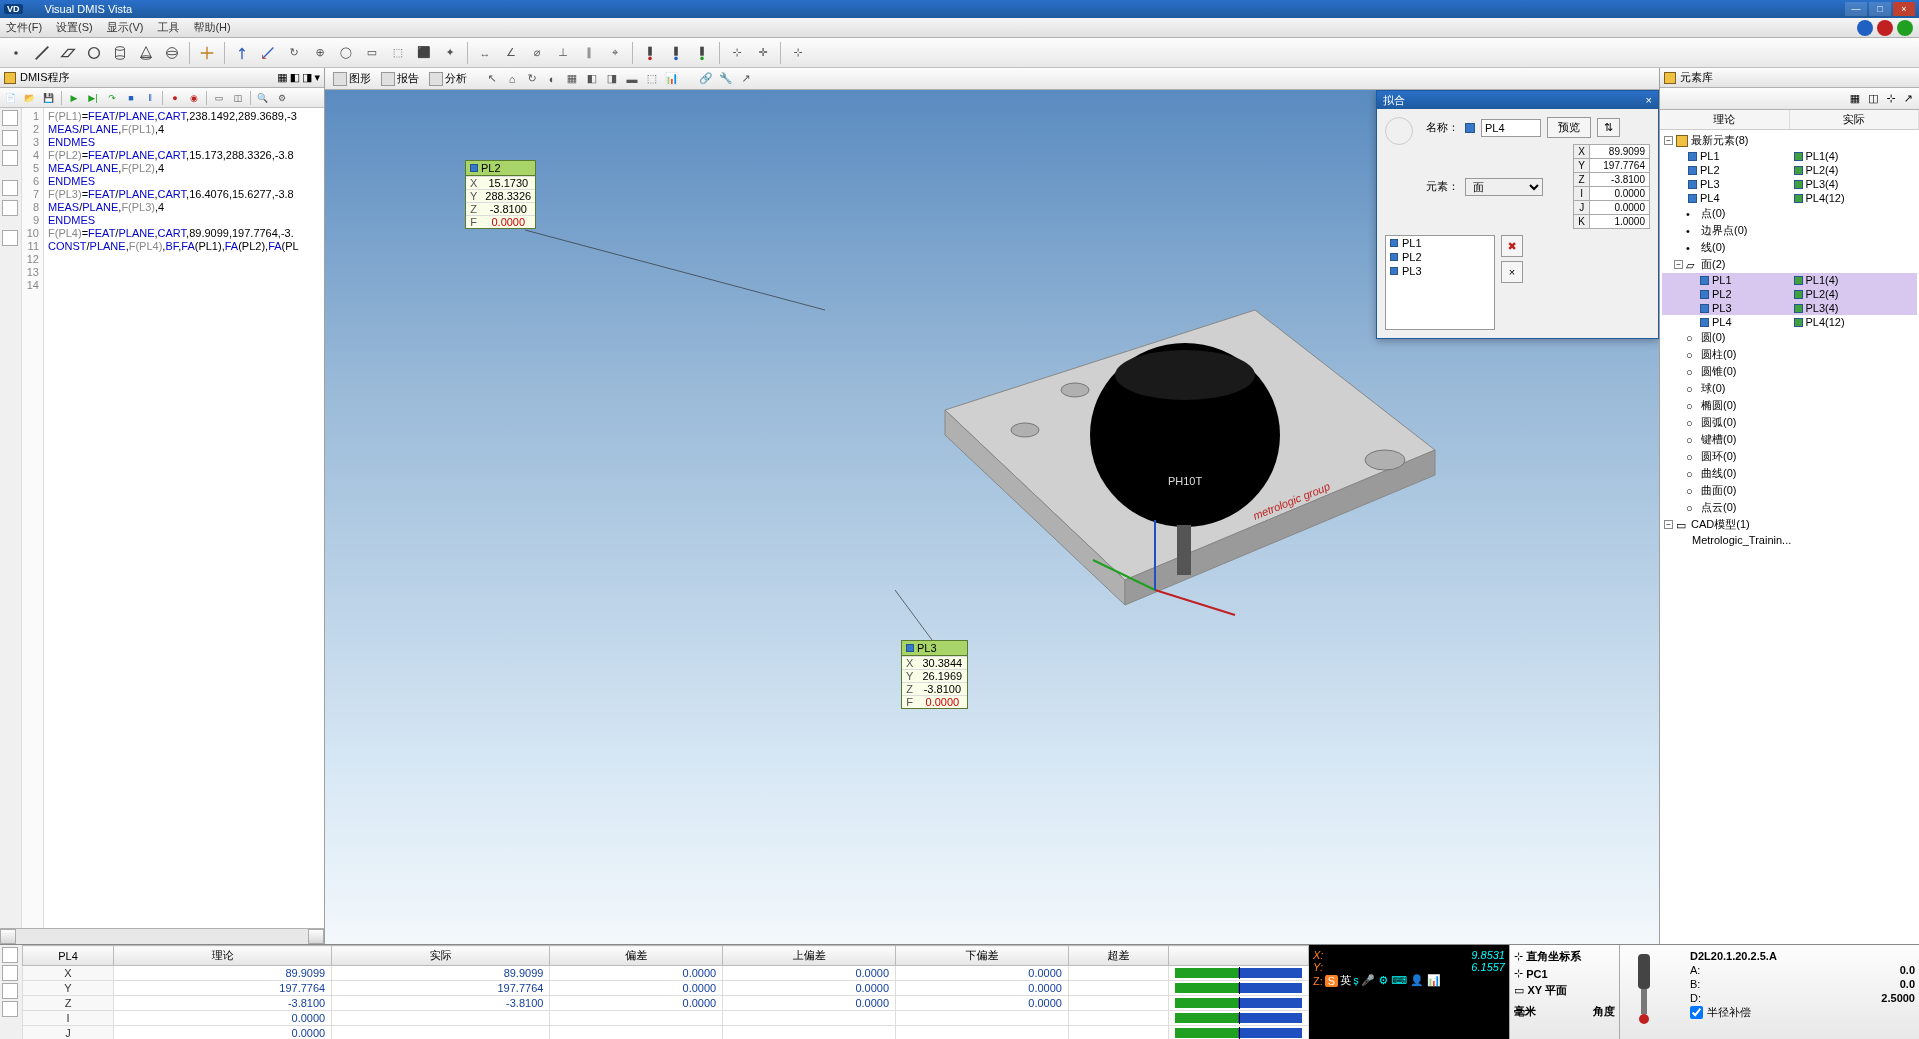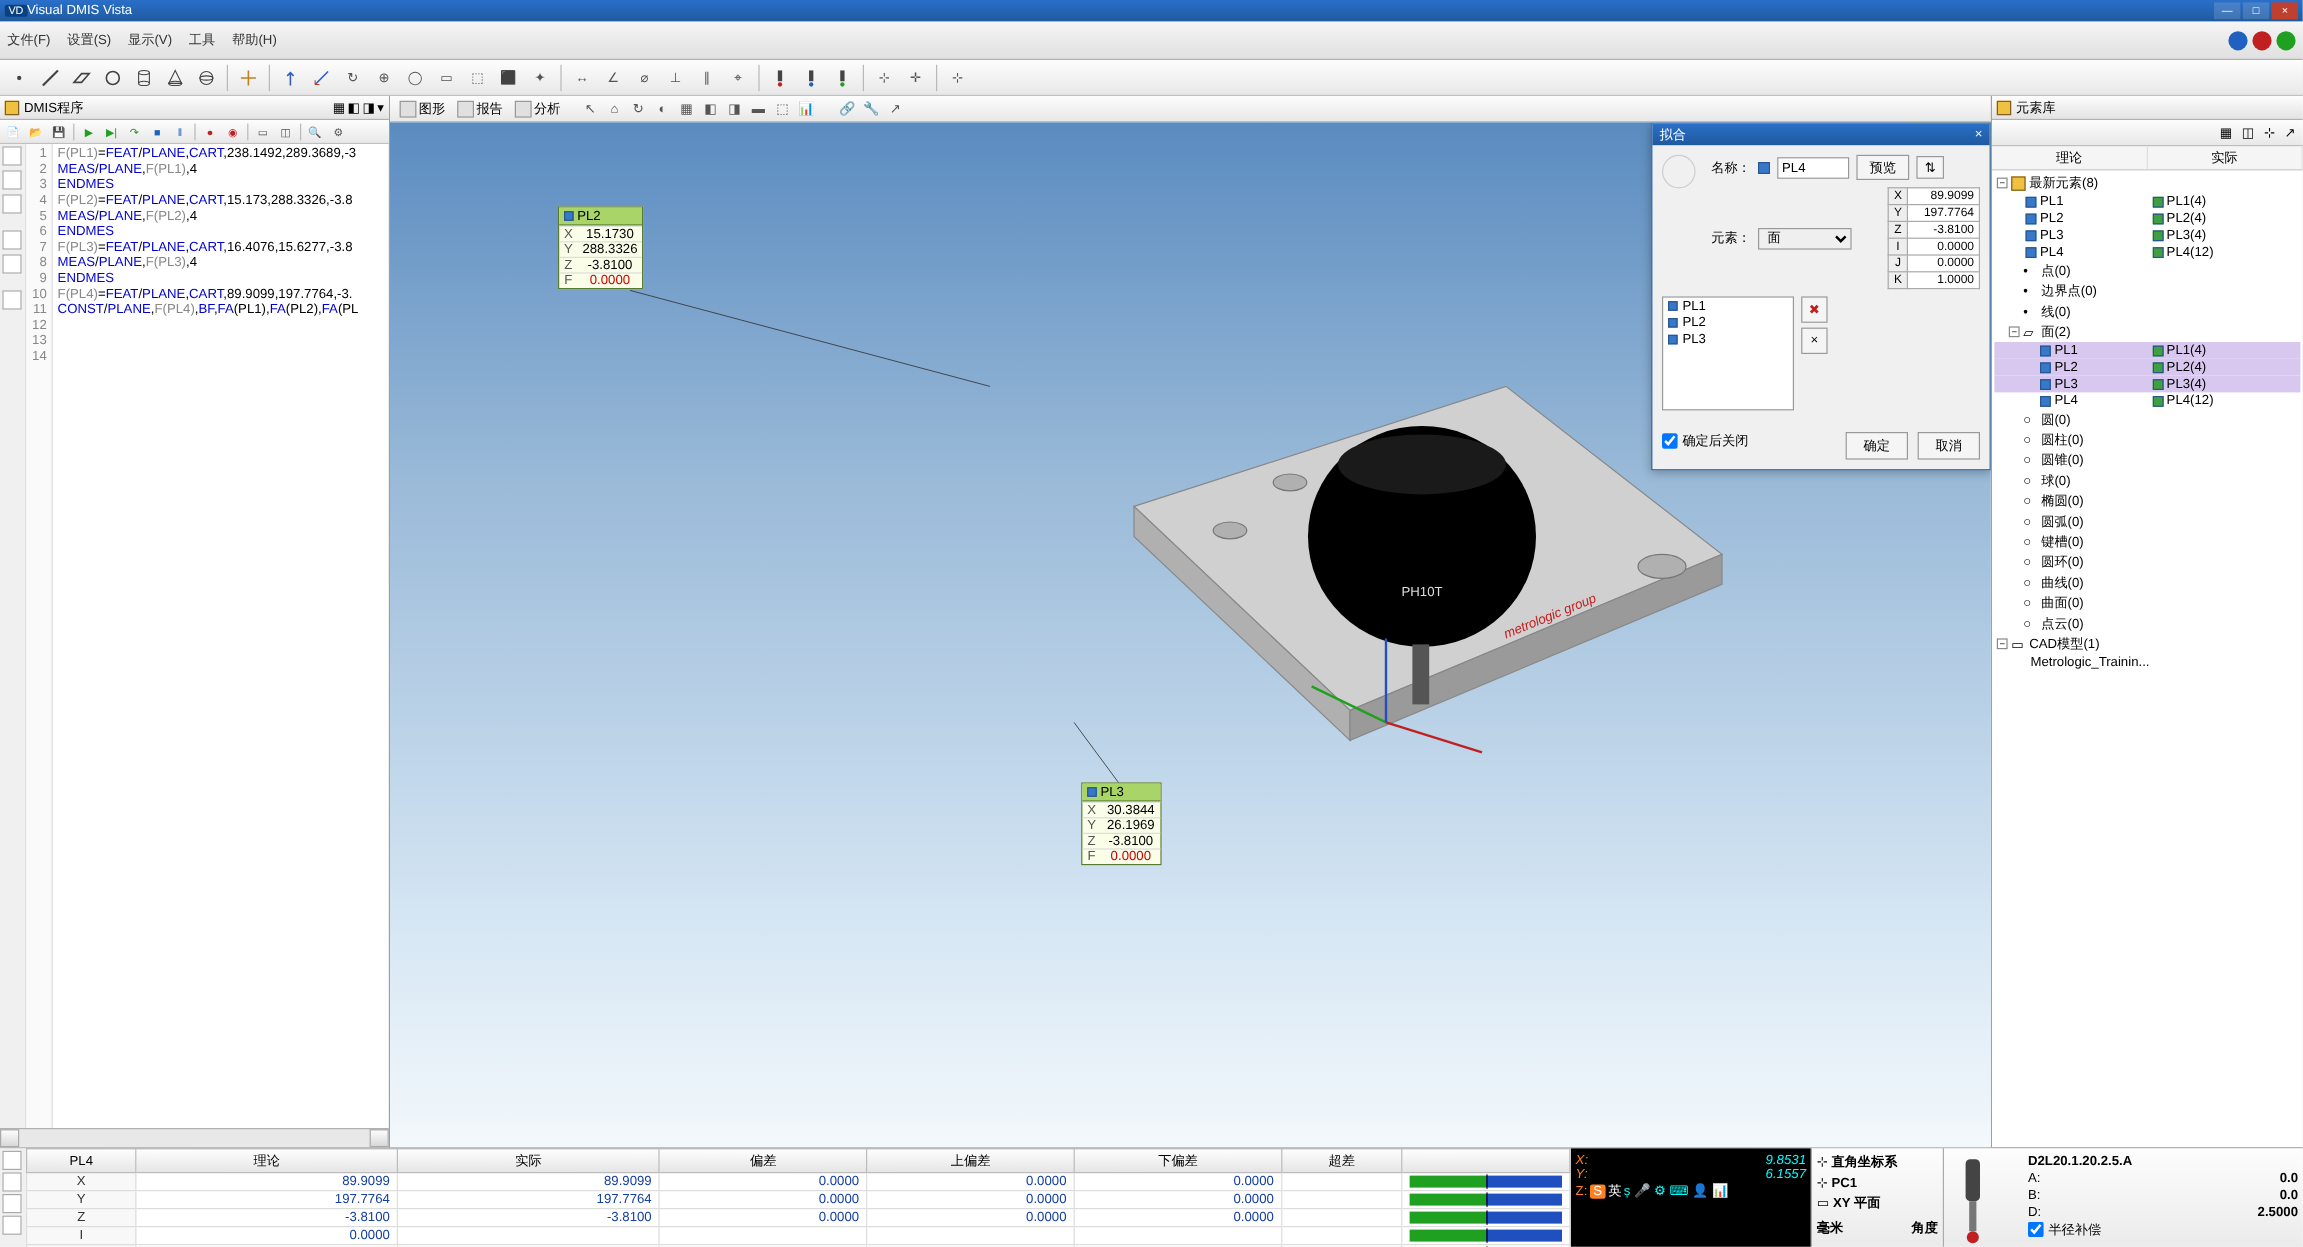--- a/index.html
+++ b/index.html
@@ -1,21 +1,21 @@
 <!DOCTYPE html>
 <html><head>
 <meta charset="utf-8">
 <style>
 *{box-sizing:border-box;margin:0;padding:0;font-family:"Microsoft YaHei",Arial,sans-serif;font-size:11px;}
 body{background:#e8e8e8;width:1919px;height:1039px;overflow:hidden;position:relative;}
 .titlebar{background:linear-gradient(#2a6fc9,#1e5a9e);height:18px;color:#fff;display:flex;align-items:center;padding:0 4px;}
-.titlebar .logo{background:#0a4080;padding:0 3px;border-radius:2px;margin-right:0;font-size:9px;font-weight:normal;}
+.titlebar .logo{background:#0a4080;padding:0 3px;border-radius:2px;margin-right:22px;font-size:9px;font-weight:bold;}
 .titlebar .winbtns{margin-left:auto;display:flex;gap:2px;}
 .titlebar .winbtns span{width:22px;height:14px;background:rgba(255,255,255,0.15);display:flex;align-items:center;justify-content:center;font-size:9px;cursor:pointer;}
-.menubar{background:linear-gradient(#f5f5f5,#e0e0e0);height:32px;display:flex;align-items:center;padding:0 6px;gap:14px;color:#333;border-bottom:1px solid #b0b0b0;}
+.menubar{background:linear-gradient(#f5f5f5,#e0e0e0);height:20px;display:flex;align-items:center;padding:0 6px;gap:14px;color:#333;border-bottom:1px solid #b0b0b0;}
 .menubar .right{margin-left:auto;display:flex;gap:4px;}
 .menubar .right span{width:16px;height:16px;border-radius:8px;display:inline-block;}
 .toolbar1{background:linear-gradient(#fdfdfd,#e8e8e8);height:30px;display:flex;align-items:center;padding:0 4px;gap:2px;border-bottom:1px solid #c0c0c0;}
 .toolbar1 .sep{width:1px;height:22px;background:#b8b8b8;margin:0 3px;}
 .tbicon{width:24px;height:24px;display:flex;align-items:center;justify-content:center;color:#555;cursor:pointer;border:1px solid transparent;}
 .tbicon svg{width:18px;height:18px;}
 .mainrow{display:flex;height:calc(100% - 18px - 20px - 30px - 95px);}
 .leftpanel{width:325px;background:#fff;display:flex;flex-direction:column;border-right:1px solid #a0a0a0;}
 .panelhdr{background:linear-gradient(#fdfdfd,#e3e3e3);height:20px;display:flex;align-items:center;padding:0 4px;border-bottom:1px solid #b0b0b0;gap:4px;}
 .panelhdr .icon{width:12px;height:12px;background:#f0c040;border:1px solid #806020;}
@@ -481,30 +481,20 @@
             <div class="featlist" id="featlist">
                 <div class="fi"><span class="sq"></span>PL1</div>
                 <div class="fi"><span class="sq"></span>PL2</div>
                 <div class="fi"><span class="sq"></span>PL3</div>
               </div>
             <div style="display:flex;flex-direction:column;gap:4px">
               <button style="border:1px solid #999;width:22px;height:22px;background:#f5f5f5;color:#c02020">✖</button>
               <button style="border:1px solid #999;width:22px;height:22px;background:#f5f5f5">×</button>
             </div>
           </div>
-          <div style="display:flex;align-items:center;margin-top:10px">
-            <label class="chk">
-                <input type="checkbox" checked="" style=""> 
-                <span>确定后关闭</span>
-              </label>
-            <div class="dbtns" style="margin-left:auto">
-              <button>确定</button>
-              <button>取消</button>
-            </div>
-          </div>
         </div>
       </div>
     </div>
   </div>
 
   <div class="rightpanel">
     <div class="panelhdr">
       <span class="icon"></span>
       <span>元素库</span>
     </div>

